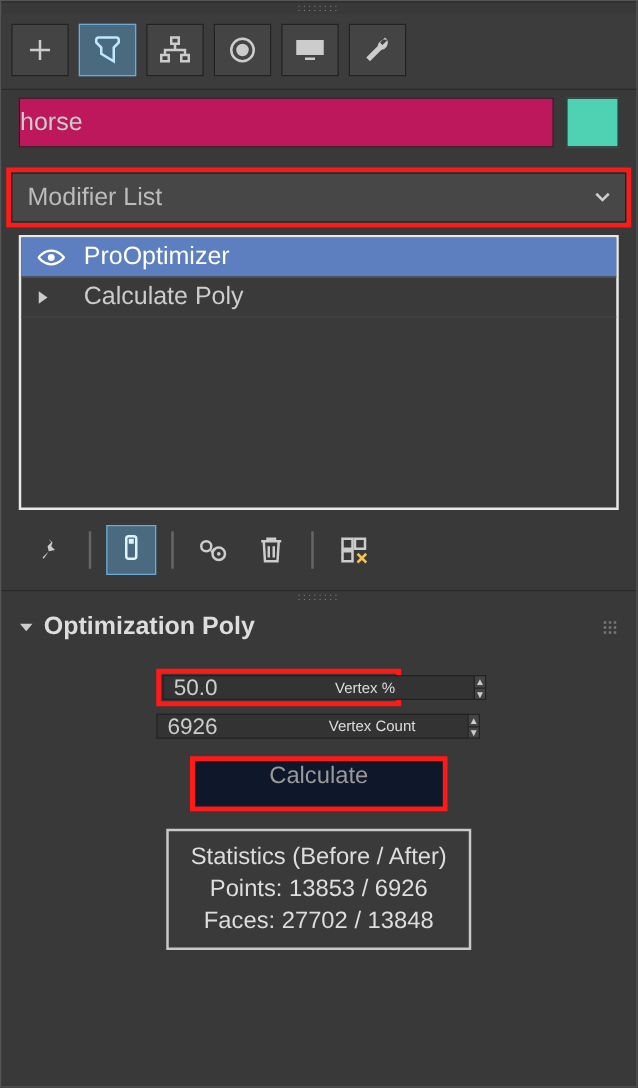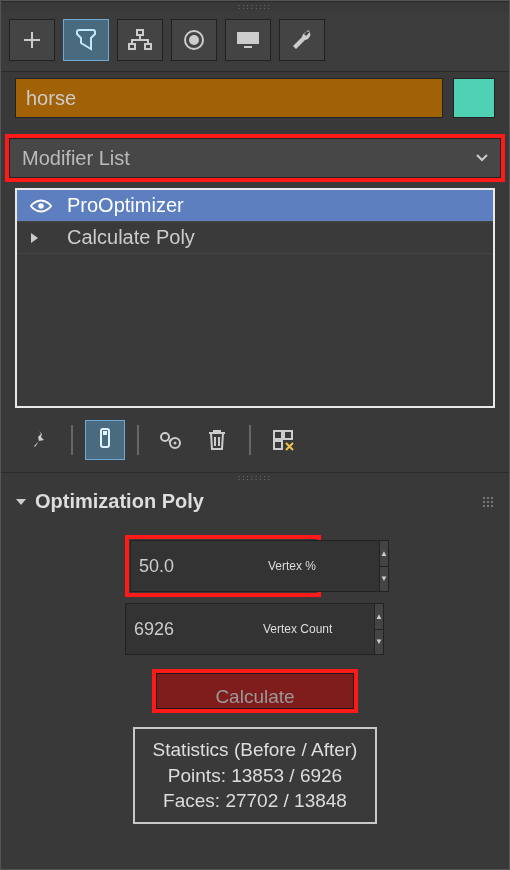--- a/index.html
+++ b/index.html
@@ -37,25 +37,25 @@
   .name-row {
     display: flex;
     gap: 10px;
     padding: 6px 14px 10px 14px;
     align-items: center;
     background: #393939;
   }
   .name-input {
     flex: 1;
     height: 40px;
-    background: #a16207;
+    background: #be185d;
     border: 1px solid #222;
     color: #ccc;
     font-size: 20px;
-    padding: 0 10px;
+    padding: 0 0;
   }
   .color-swatch {
     width: 42px;
     height: 40px;
     background: #4fd1b3;
     border: 1px solid #222;
   }
   .mod-list-drop {
     margin: 6px 4px 0 4px;
     border: 4px solid #ff1a1a;
@@ -155,21 +155,21 @@
     display: flex;
     align-items: center;
     justify-content: flex-start;
     gap: 8px;
     margin: 6px 0;
     padding-left: 110px;
   }
   .spinner-box {
     display: flex;
     width: 130px;
-    height: 52px;
+    height: 20px;
   }
   .spinner-input {
     flex: 1;
     background: #333;
     border: 1px solid #222;
     color: #ccc;
     font-size: 18px;
     padding: 0 8px;
     text-align: left;
   }
@@ -205,26 +205,26 @@
     display: flex;
     justify-content: center;
     margin: 14px 0;
   }
   .calc-btn-redbox {
     border: 4px solid #ff1a1a;
   }
   .calc-btn {
     width: 198px;
     height: 36px;
-    background: #7f1d1d;
+    background: #0f172a;
     border: 1px solid #1a1a1a;
     color: #999;
     font-size: 19px;
     display: flex;
-    align-items: flex-end;
+    align-items: flex-start;
     justify-content: center;
   }
   .stats-box {
     margin: 4px auto 0 auto;
     width: 244px;
     background: #3a3a3a;
     border: 2px solid #c8c8c8;
     padding: 8px 10px;
     text-align: center;
     color: #ddd;

